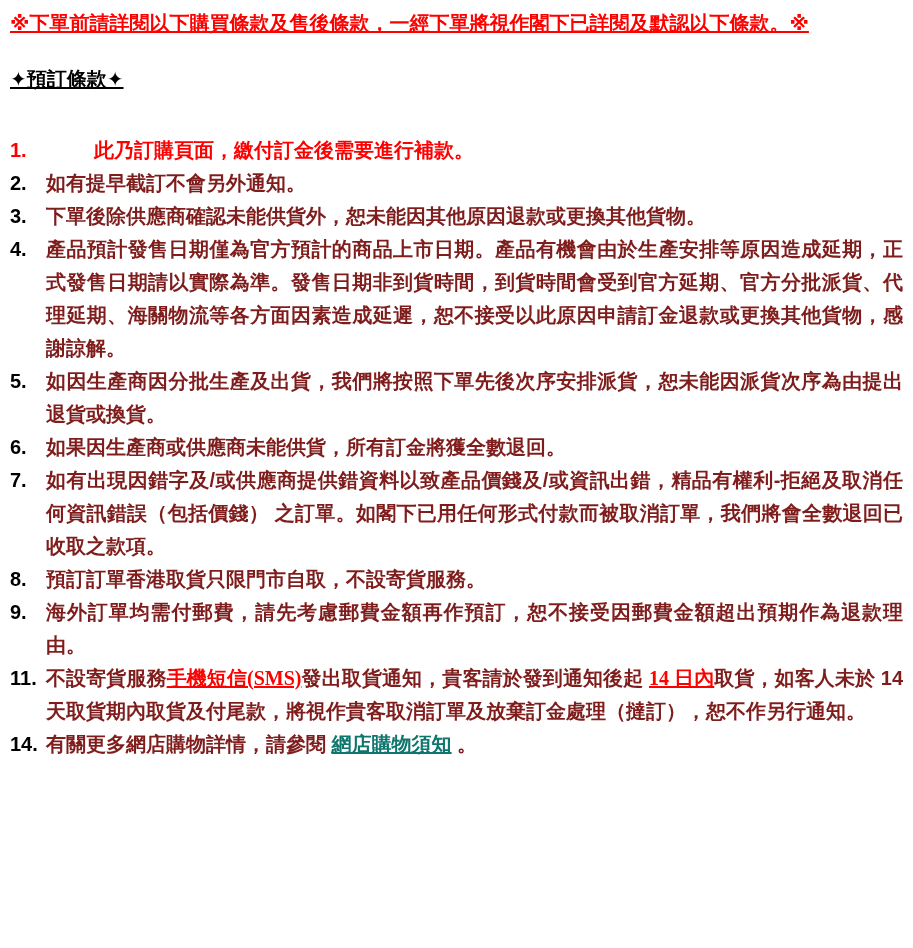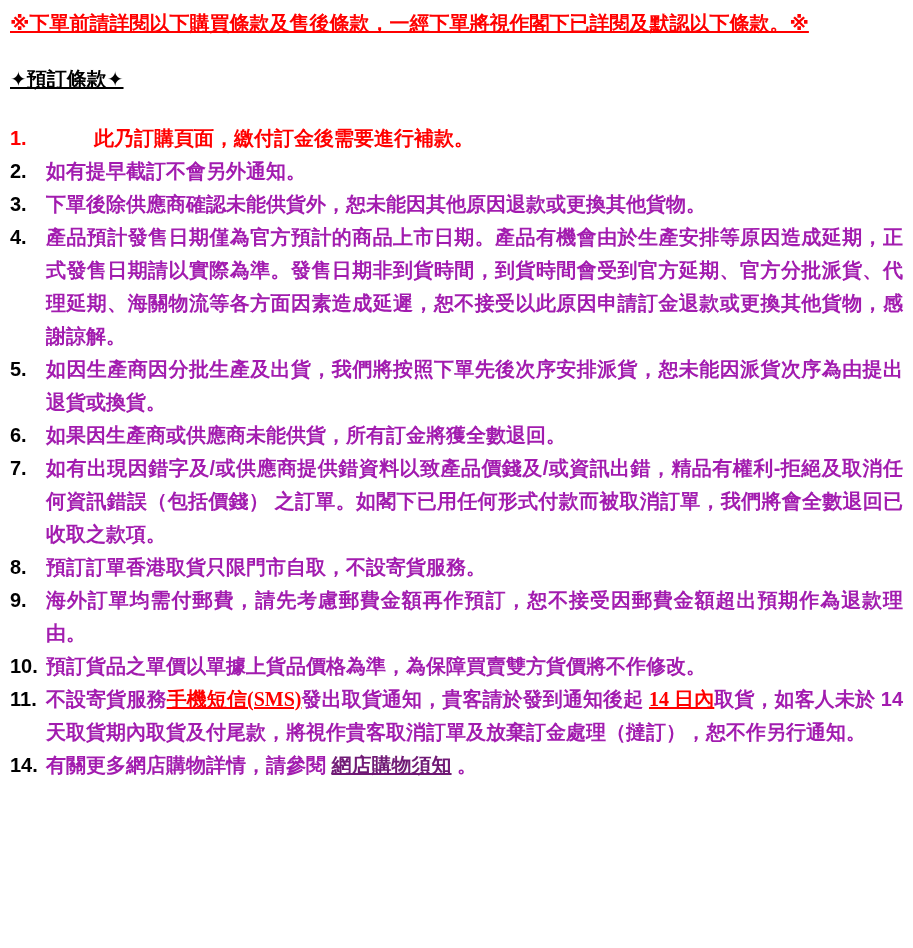--- a/index.html
+++ b/index.html
@@ -17,39 +17,39 @@
 
   .notice {
     color: #FF0000;
     line-height: 30px;
     margin-bottom: 26px;
   }
   .notice .u, .section-title .u { text-decoration: underline; }
 
   .section-title {
     line-height: 30px;
-    margin-bottom: 28px;
+    margin-bottom: 40px;
   }
 
   .terms { }
   .term { display: flex; align-items: flex-start; }
   .term-num {
     flex: 0 0 36px;
     line-height: 33px;
   }
   .num-red { color: #FF0000; }
   .term-text {
     flex: 1;
     line-height: 33px;
     text-align: justify;
   }
-  .seg-normal { color: #a21caf; }
+  .seg-normal { color: #7f1d1d; }
   .seg-red { color: #FF0000; margin-left: 48px; }
   .seg-red-underline { color: #FF0000; text-decoration: underline; font-family: Liberation Serif, serif; }
-  a.seg-link { color: #701a75; text-decoration: underline; cursor: pointer; }
+  a.seg-link { color: #0f766e; text-decoration: underline; cursor: pointer; }
 </style>
 </head>
 <body>
 
 <div class="page">
 
   <div class="notice">
     <span class="u">※下單前請詳閱以下購買條款及售後條款，一經下單將視作閣下已詳閱及默認以下條款。※</span>
   </div>
 
@@ -88,24 +88,20 @@
       </div>
       <div class="term">
         <span class="term-num">8.</span>
         <span class="term-text"><span class="seg-normal">預訂訂單香港取貨只限門市自取，不設寄貨服務。</span></span>
       </div>
       <div class="term">
         <span class="term-num">9.</span>
         <span class="term-text"><span class="seg-normal">海外訂單均需付郵費，請先考慮郵費金額再作預訂，恕不接受因郵費金額超出預期作為退款理由。</span></span>
       </div>
       <div class="term">
-        <span class="term-num">10.</span>
-        <span class="term-text"><span class="seg-normal">預訂貨品之單價以單據上貨品價格為準，為保障買賣雙方貨價將不作修改。</span></span>
-      </div>
-      <div class="term">
         <span class="term-num">11.</span>
         <span class="term-text"><span class="seg-normal">不設寄貨服務</span><span class="seg-red-underline">手機短信(SMS)</span><span class="seg-normal">發出取貨通知，貴客請於發到通知後起 </span><span class="seg-red-underline">14 日內</span><span class="seg-normal">取貨，如客人未於 14 天取貨期內取貨及付尾款，將視作貴客取消訂單及放棄訂金處理（撻訂），恕不作另行通知。</span></span>
       </div>
       <div class="term">
         <span class="term-num">14.</span>
         <span class="term-text"><span class="seg-normal">有關更多網店購物詳情，請參閱 </span><a href="#" class="seg-link">網店購物須知</a><span class="seg-normal"> 。</span></span>
       </div>
     </div>
 
 </div>

